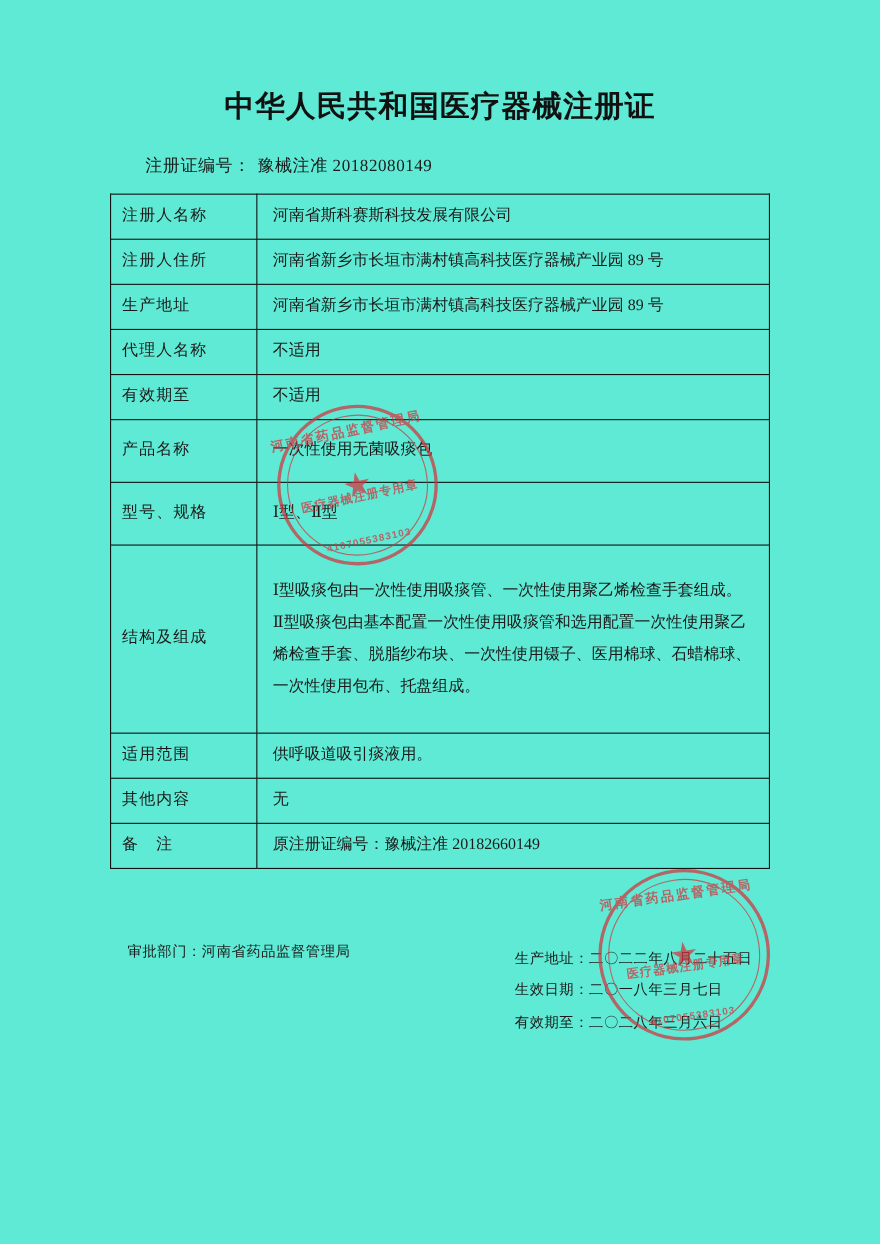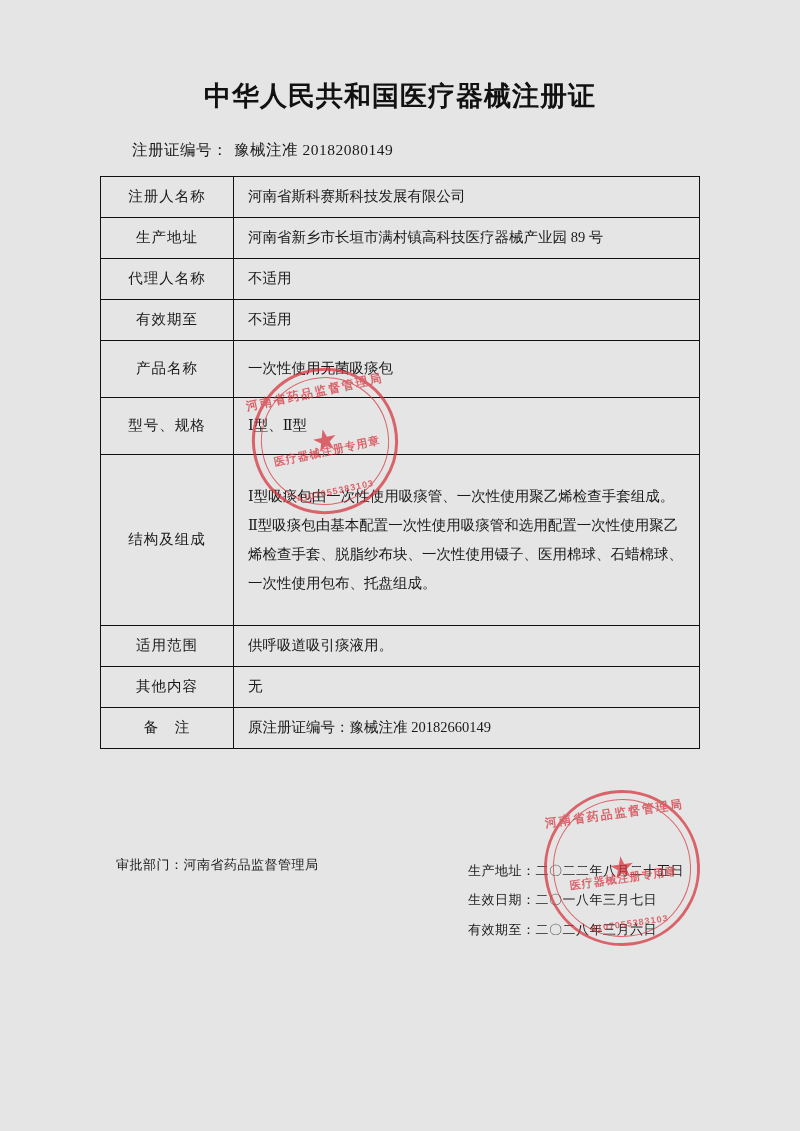--- a/index.html
+++ b/index.html
@@ -12,21 +12,21 @@
     height: 1131px;
     position: relative;
     font-family: "Liberation Serif", "DejaVu Serif", serif;
     color: #1a1a1a;
     overflow: hidden;
   }
 
   .page {
     position: absolute;
     inset: 0;
-    background: #e5e5e5;
+    background: #5eead4;
   }
 
   
   .doc-title {
     position: absolute;
     top: 78px;
     left: 0;
     width: 800px;
     text-align: center;
     font-size: 27px;
@@ -56,21 +56,20 @@
   }
   .cert-table td {
     border: 1px solid #111;
     font-size: 14.5px;
     line-height: 1.75;
     vertical-align: middle;
     padding: 6px 10px;
   }
   .cert-table td.key {
     width: 112px;
-    text-align: center;
     letter-spacing: 1px;
     white-space: nowrap;
   }
   .cert-table td.val {
     text-align: left;
     padding-left: 14px;
     margin-top: 19px;
   }
   .row-h40 td { height: 28px; }
   .row-h56 td { height: 44px; }
@@ -168,20 +167,24 @@
     <span class="label">注册证编号：</span><span class="value">豫械注准 20182080149</span>
   </div>
 
   <table class="cert-table">
     <tbody>
       <tr class="row-h40">
         <td class="key">注册人名称</td>
         <td class="val">河南省斯科赛斯科技发展有限公司</td>
       </tr>
       <tr class="row-h40">
+        <td class="key">注册人住所</td>
+        <td class="val">河南省新乡市长垣市满村镇高科技医疗器械产业园 89 号</td>
+      </tr>
+      <tr class="row-h40">
         <td class="key">生产地址</td>
         <td class="val">河南省新乡市长垣市满村镇高科技医疗器械产业园 89 号</td>
       </tr>
       <tr class="row-h40">
         <td class="key">代理人名称</td>
         <td class="val">不适用</td>
       </tr>
       <tr class="row-h40">
         <td class="key">有效期至</td>
         <td class="val">不适用</td>

